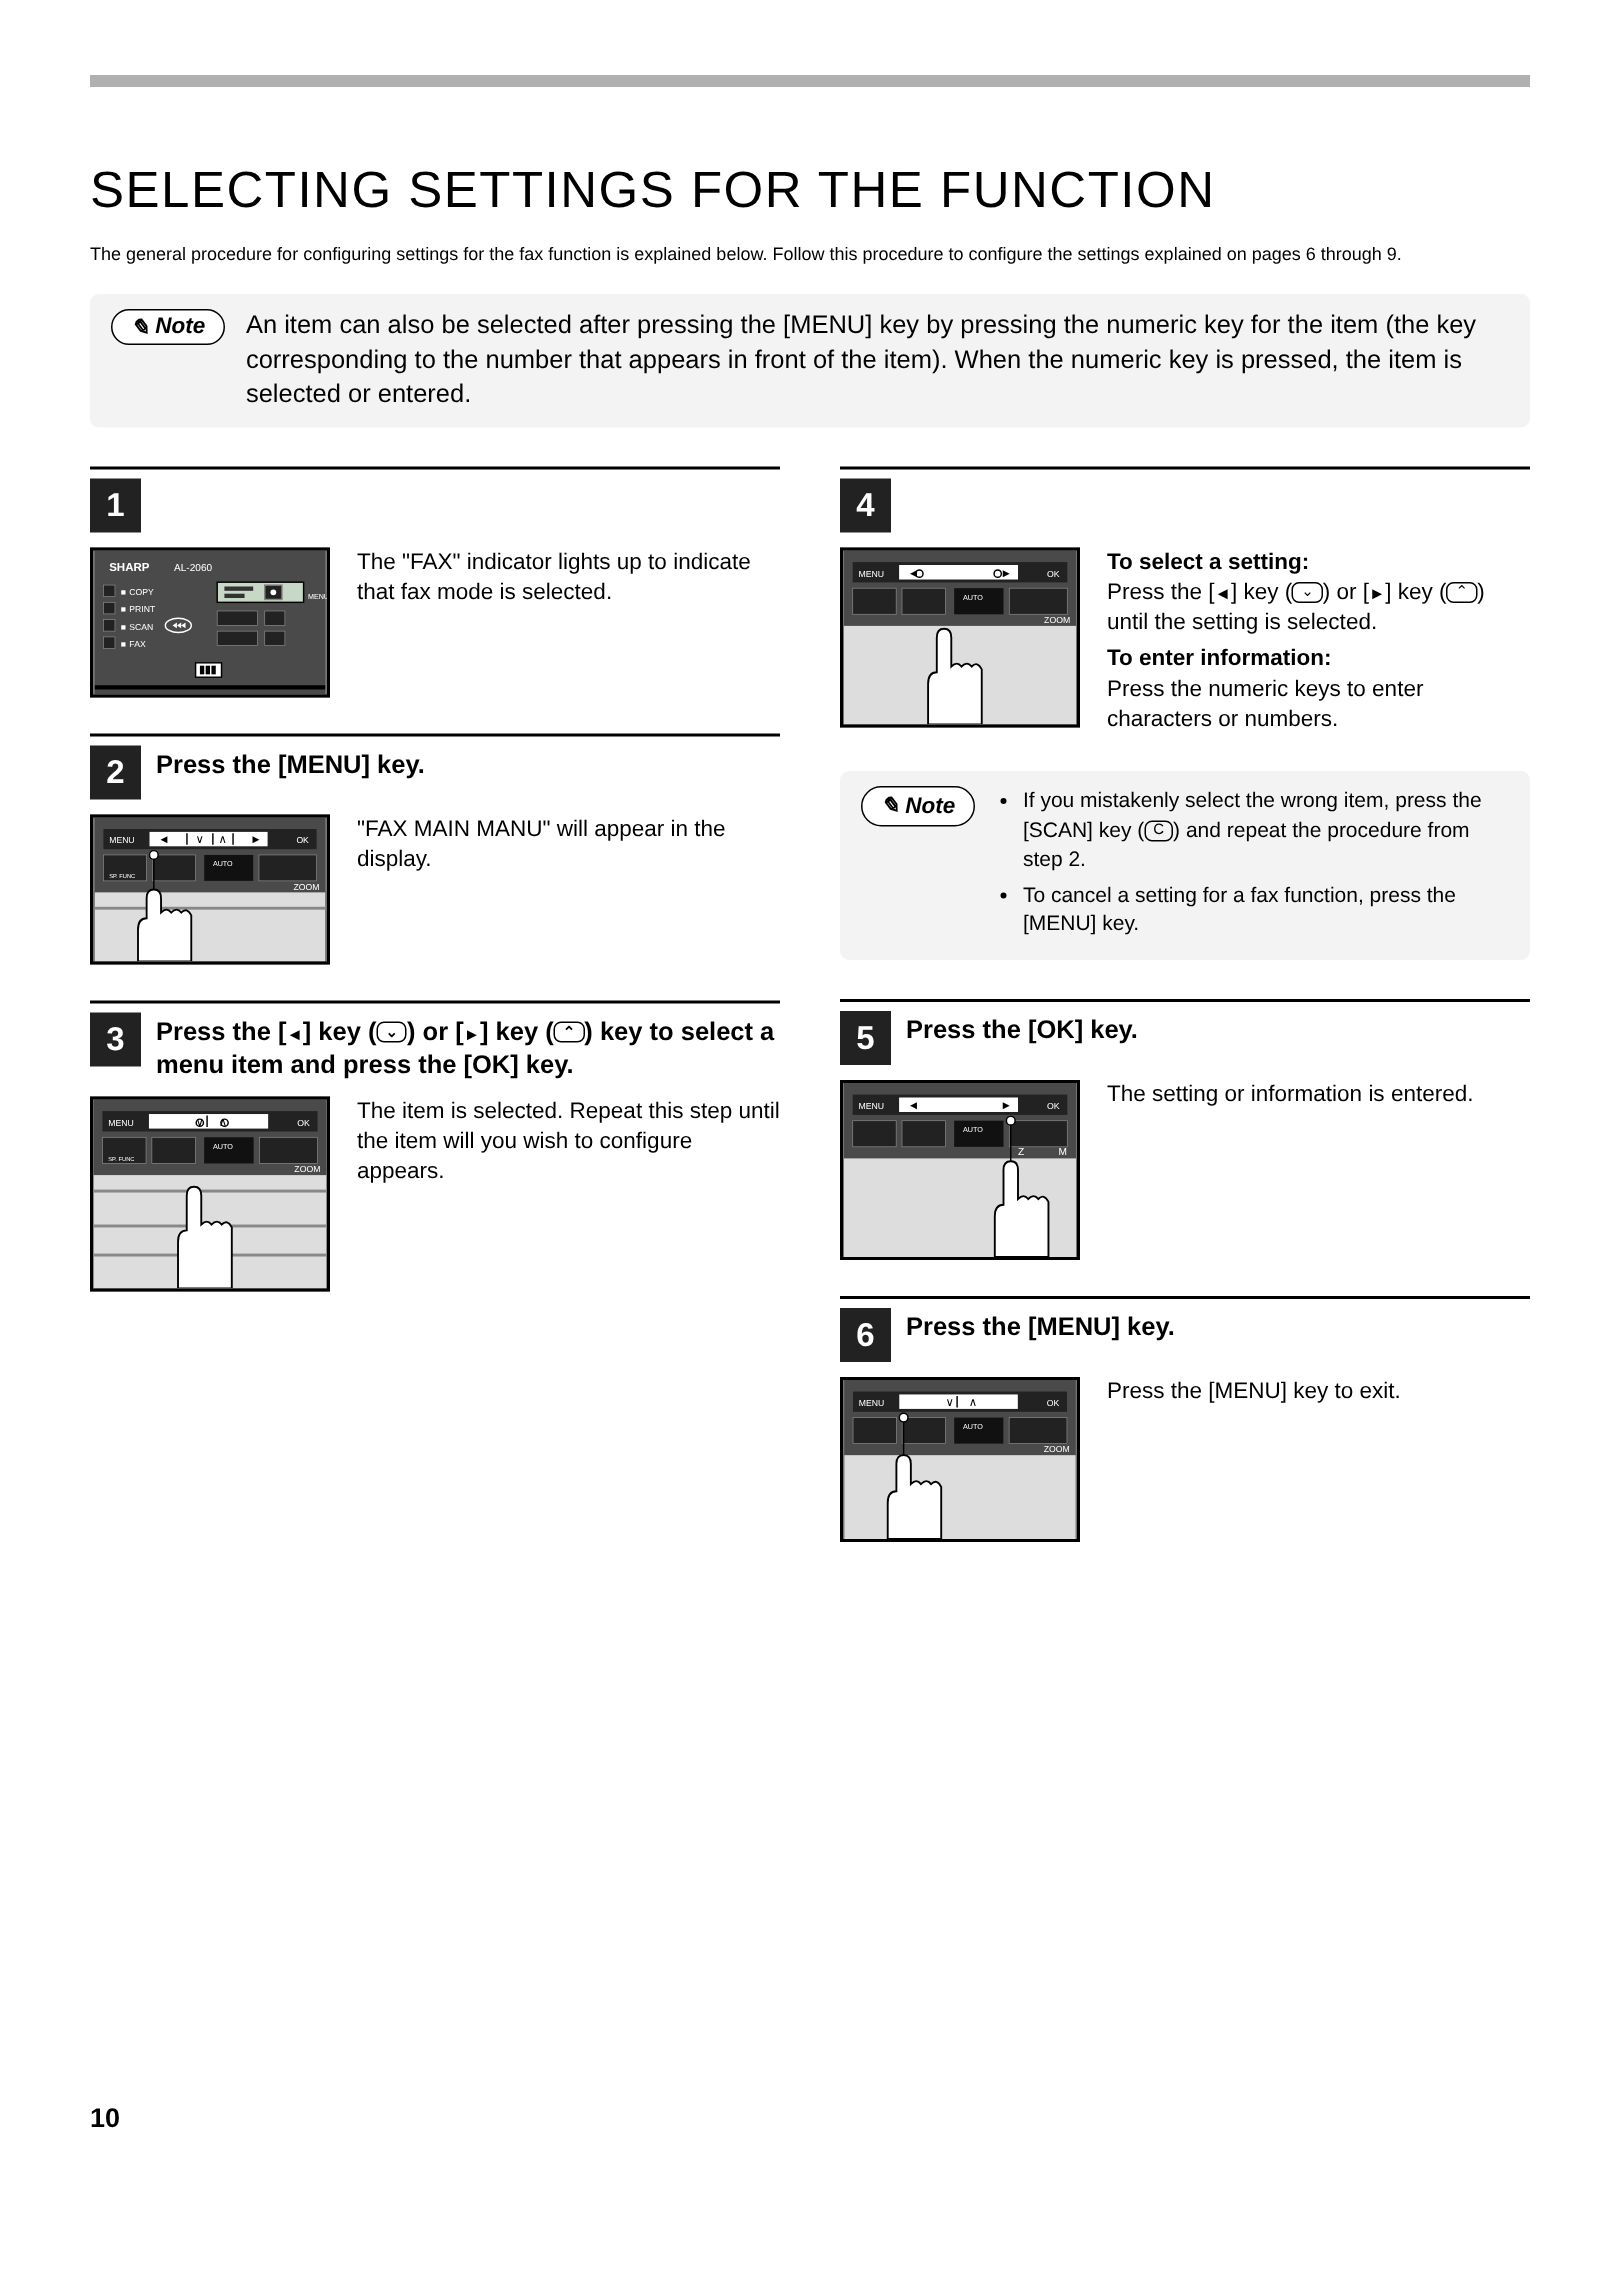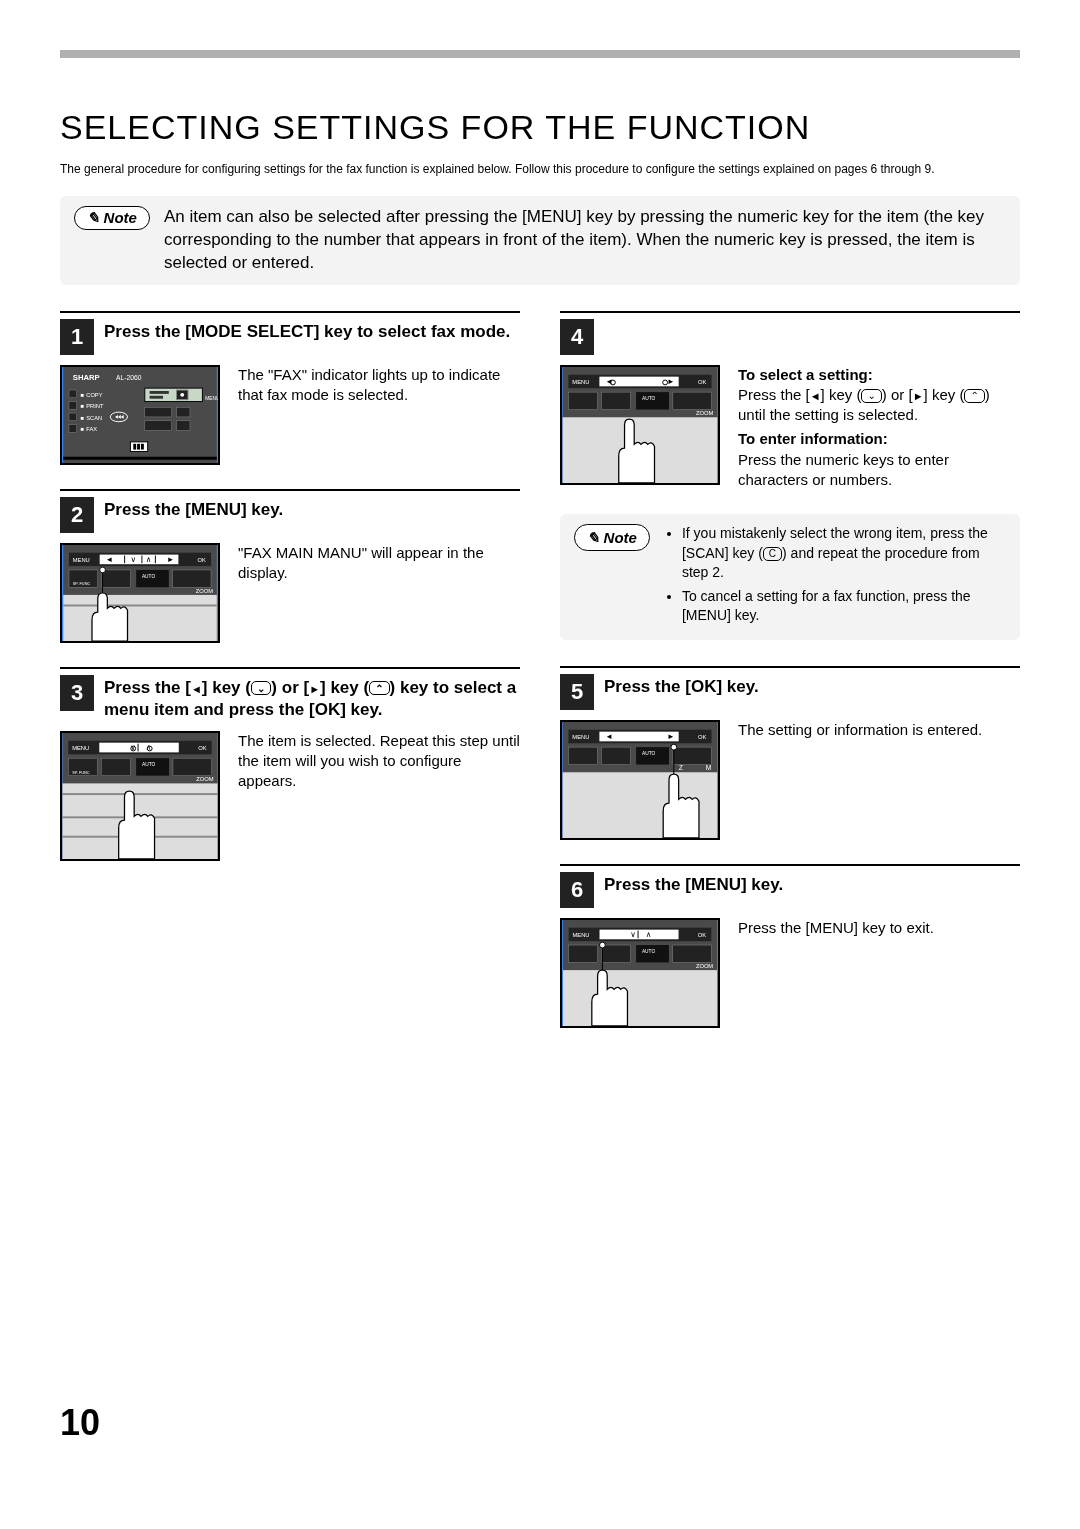--- a/index.html
+++ b/index.html
@@ -67,21 +67,21 @@
     }
     .step-title {
       font-weight: bold;
       font-size: 17px;
       line-height: 1.3;
       padding-top: 2px;
     }
     .step-body { display: flex; gap: 18px; align-items: flex-start; }
     .illo {
       border: 2px solid #000;
-      background: #3b82f6;
+      background: #737373;
       width: 160px;
       height: 100px;
       flex-shrink: 0;
       position: relative;
       overflow: hidden;
     }
     .illo svg { width: 100%; height: 100%; }
     .body-text { font-size: 15px; line-height: 1.35; }
     .body-text .bold { font-weight: bold; display: block; }
     .key-icon {
@@ -94,21 +94,21 @@
       min-width: 16px;
       height: 14px;
       align-items: center;
       justify-content: center;
     }
     .tri { font-size: 11px; }
     .note-box.small { font-size: 14px; line-height: 1.4; }
     .note-box.small ul { list-style: disc; padding-left: 18px; }
     .note-box.small li { margin-bottom: 4px; }
     .page-num {
-      font-size: 36px;
+      font-size: 18px;
       font-weight: bold;
       margin-top: 350px;
     }
     .panel-label { font-size: 6px; fill: #fff; font-family: Arial; }
     .btn { fill: #222; stroke: #888; stroke-width: 0.5; }
   </style>
 </head>
 <body>
 
 <div class="top-bar"></div>
@@ -124,21 +124,20 @@
   <div class="note-text">An item can also be selected after pressing the [MENU] key by pressing the numeric key for the item (the key corresponding to the number that appears in front of the item). When the numeric key is pressed, the item is selected or entered.</div>
 </div>
 
 <div class="columns">
 
   <div class="col">
 
     <div class="step-block">
       <div class="step-header">
         <div class="step-num">1</div>
-        <div class="step-title">Press the [MODE SELECT] key to select fax mode.</div>
       </div>
       <div class="step-body">
         <div class="illo">
           <svg viewBox="0 0 160 100">
             <rect x="0" y="0" width="160" height="100" fill="#4a4a4a"></rect>
             <text x="10" y="14" class="panel-label" style="font-weight:bold;font-size:8px">SHARP</text>
             <text x="55" y="14" class="panel-label" style="font-size:7px">AL-2060</text>
             <rect x="6" y="24" width="8" height="8" class="btn"></rect>
               <text x="18" y="31" class="panel-label">■</text>
               <text x="24" y="31" class="panel-label">COPY</text>

